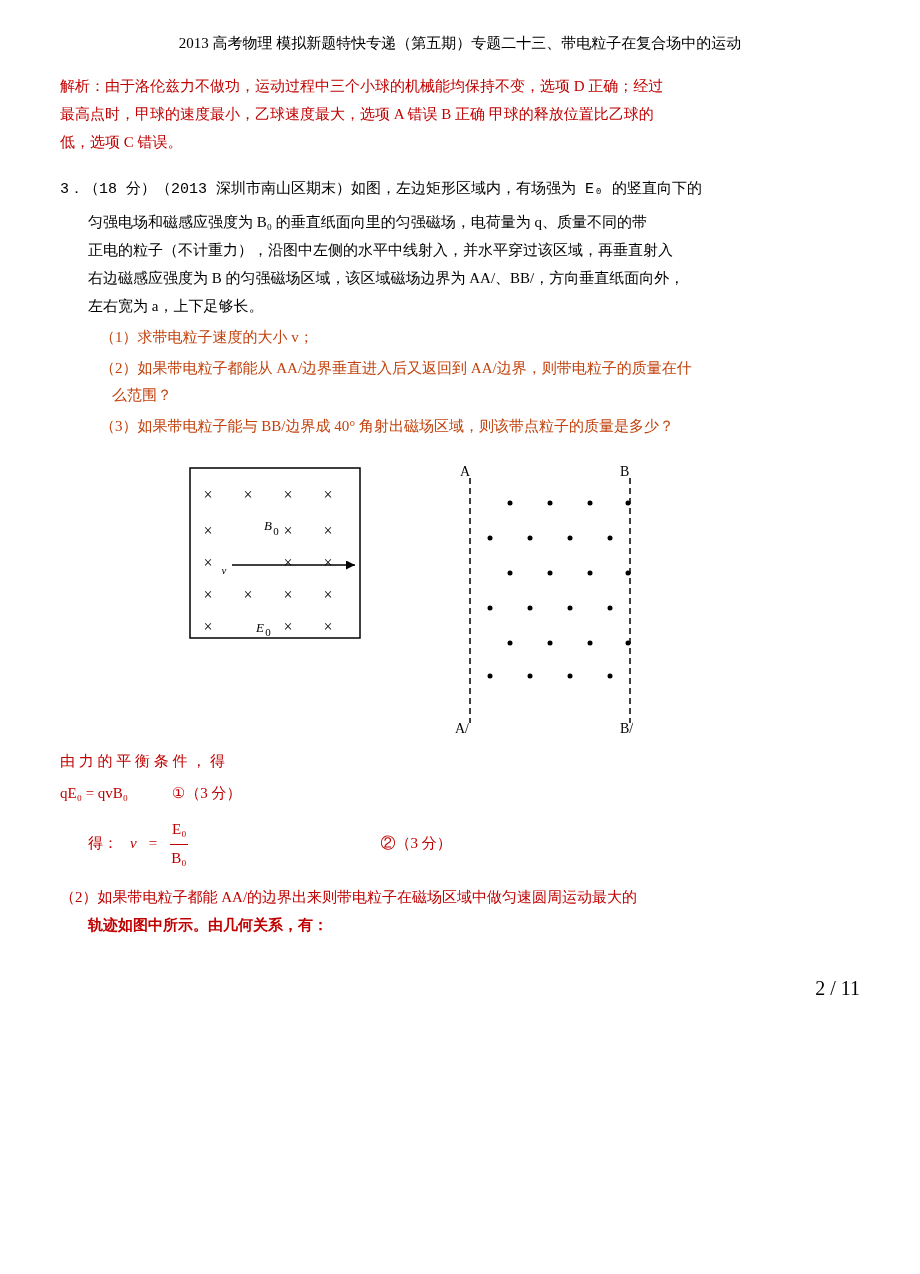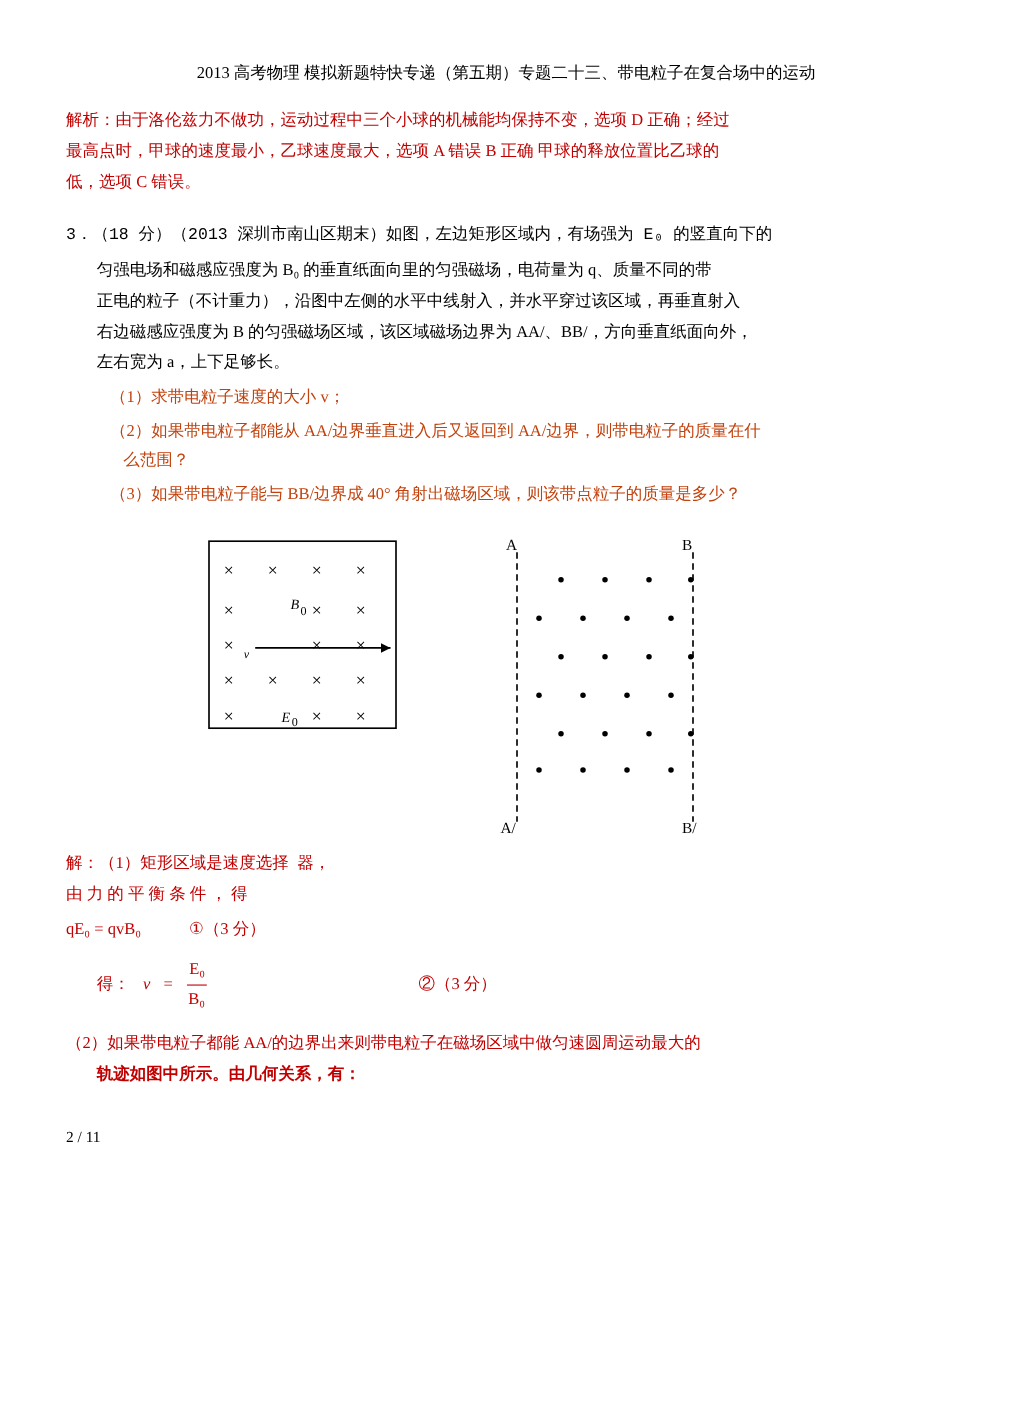--- a/index.html
+++ b/index.html
@@ -11,21 +11,20 @@
       width: 920px;
       min-height: 1274px;
       padding: 30px 60px;
       line-height: 1.8;
     }
     .page-header {
       text-align: center;
       font-size: 15px;
       margin-bottom: 16px;
       color: #000;
-      margin-top: 24px;
     }
     .red-text {
       color: #c00000;
       line-height: 1.85;
     }
     .section-gap {
       margin-top: 20px;
     }
     .problem-title {
       font-size: 15px;
@@ -64,24 +63,24 @@
     }
     .formula-block {
       display: inline-flex;
       flex-direction: column;
       align-items: flex-end;
       color: #c00000;
     }
     .formula-block .numerator { border-bottom: 1px solid #c00000; padding: 0 2px; }
     .formula-block .denominator { padding: 0 2px; }
     .page-footer {
-      text-align: left;
+      text-align: right;
       margin-top: 30px;
       color: #000;
-      font-size: 14px;
+      font-size: 20px;
     }
     
     .diagram-svg { display: block; }
   </style>
 </head>
 <body>
 
 <div class="page-header">
   <span>2013 高考物理  模拟新题特快专递（第五期）专题二十三、带电粒子在复合场中的运动</span>
 </div>
@@ -202,24 +201,20 @@
       <text x="45" y="275" font-size="14" font-family="serif">A/</text>
       <text x="210" y="275" font-size="14" font-family="serif">B/</text>
     </svg>
   </div>
 </div>
 
 <div class="solution-area">
   <div style="display:flex; flex-direction:row; gap:0;">
 
     <div style="flex: 0 0 340px;">
-      <div class="solution-red">
-        <span>解：（1）矩形区域是速度选择</span>
-        <span style="margin-left: 4px;">器，</span>
-      </div>
       <div class="solution-red">
         <span>由 力 的 平 衡 条 件 ，  得</span>
       </div>
       <div class="solution-red" style="margin-left: 0; margin-top: 4px;">
         <span>qE₀ = qvB₀</span>
         <span style="margin-left: 40px;">①（3 分）</span>
       </div>
     </div>
   </div>
 

